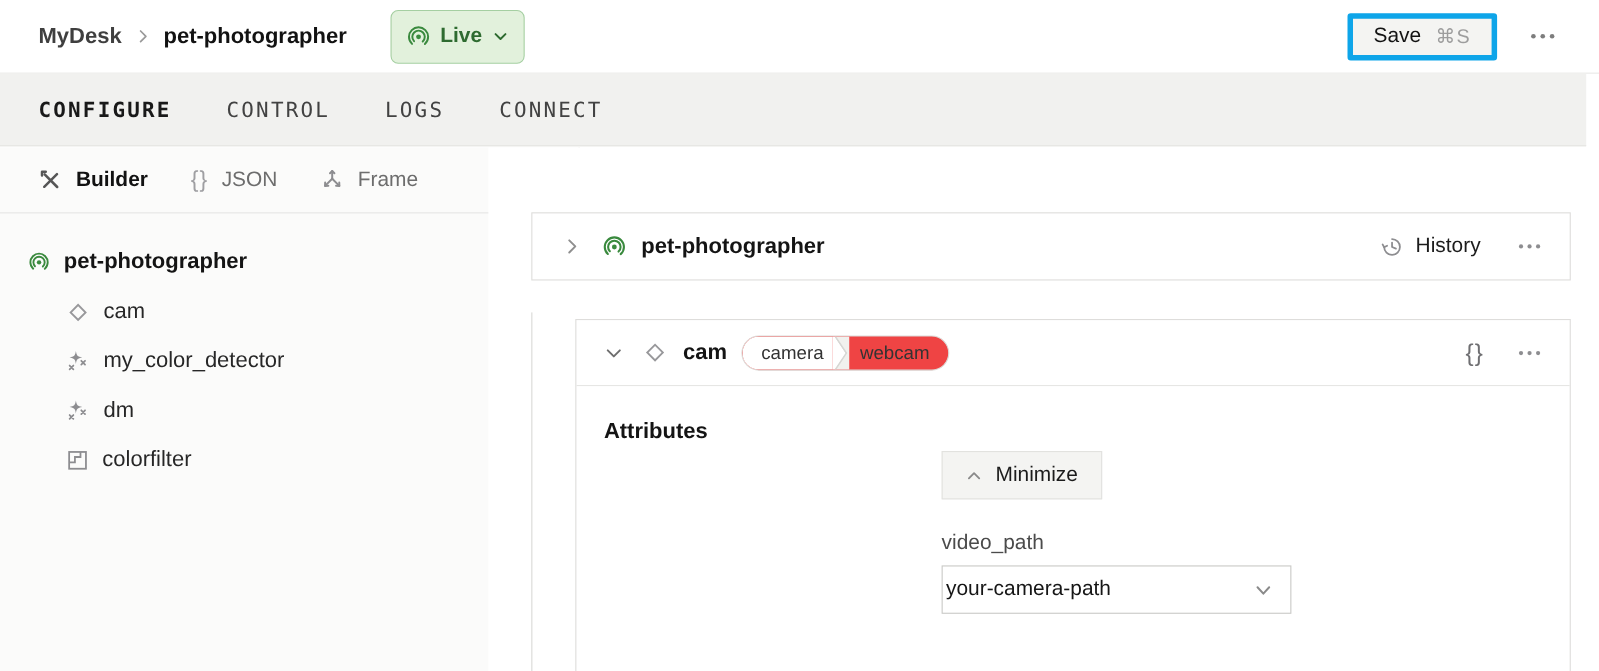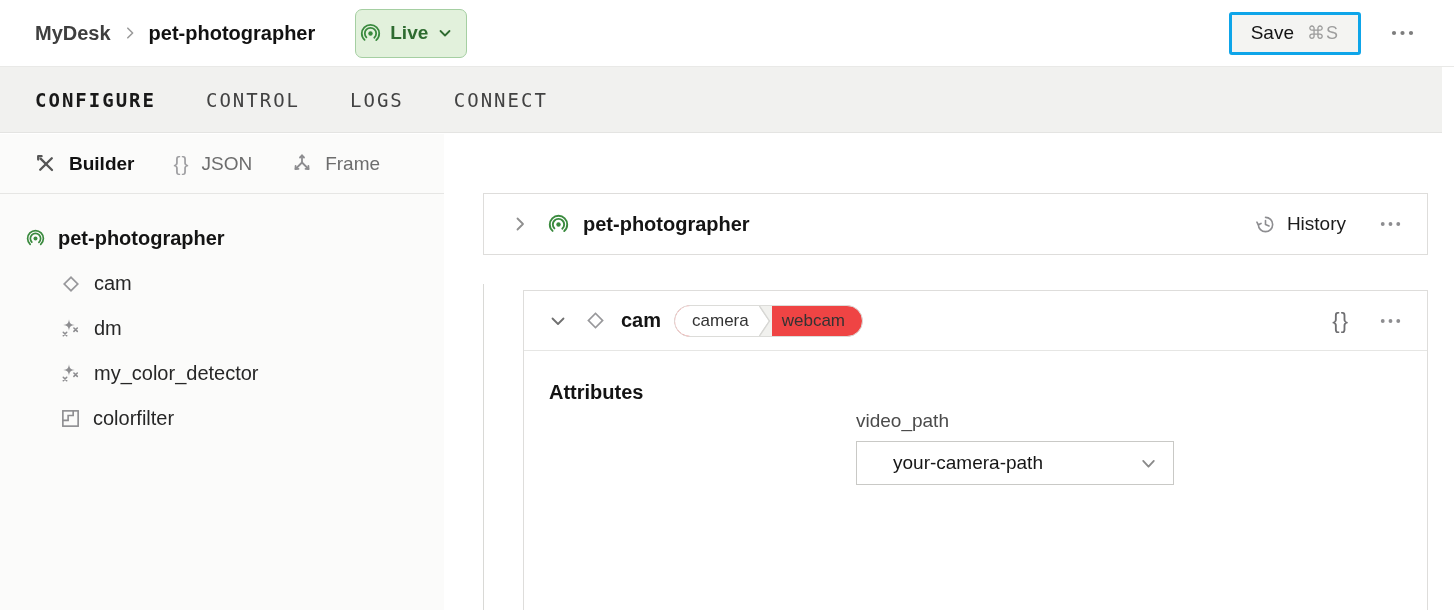--- a/index.html
+++ b/index.html
@@ -15,28 +15,28 @@
   .header {
     position:absolute; left:0; top:0; right:0; height:67px; background:#fff;
     display:flex; align-items:center; padding:0 36px 0 35px; border-bottom:1px solid #e9e9e7;
   }
   .breadcrumb { display:flex; align-items:center; gap:12px; font-size:20px;justify-content:center; }
   .crumb-root { color:#3f3f3f; font-weight:600; cursor:pointer; }
   .crumb-sep { display:flex; align-items:center; color:#9a9a9a; }
   .crumb-machine { color:#121212; font-weight:700; }
   .live-badge {
     margin-left:40px; height:49px; display:flex; align-items:center; gap:9px;
-    background:#e2f1dc; border:1px solid #a5cfa2; border-radius:7px; padding:0 13px 0 4px;
+    background:#e2f1dc; border:1px solid #a5cfa2; border-radius:7px; padding:0 13px 0 14px;
     cursor:pointer;
   }
   .live-badge .label { font-size:19px; font-weight:600; color:#2e6b30; }
   .header-right { margin-left:auto; display:flex; align-items:center; gap:26px; }
   .save-btn {
     height:43px; display:flex; align-items:center; gap:13px; padding:0 19px;
-    background:#f4f4f2; border:3px solid #0ea5e9; border-radius:3px; cursor:pointer;
+    background:#f4f4f2; border:5px solid #0ea5e9; border-radius:3px; cursor:pointer;
     font-family:inherit;
   }
   .save-btn .label { font-size:19px; font-weight:500; color:#131313; }
   .save-btn .shortcut { font-size:18px; color:#9d9d9d; letter-spacing:1px; }
   .dots-btn { padding:6px 4px; cursor:pointer; display:flex; align-items:center; }
 
   
   .tabbar {
     position:absolute; left:0; top:67px; right:12px; height:66px; background:#f1f1ef;
     border-bottom:1px solid #e4e4e2;
@@ -104,21 +104,21 @@
   .attr-col { position:absolute; left:332px; top:30px; width:318px; }
   .empty-msg { font-size:19px; color:#1d1d1d; line-height:24px; }
   .minimize-btn {
     margin-top:29px; height:44px; display:inline-flex; align-items:center; gap:12px; padding:0 21px;
     background:#f4f4f2; border:1px solid #e2e2df; cursor:pointer; font-family:inherit;
   }
   .minimize-btn .label { font-size:19px; font-weight:500; color:#1c1c1c; }
   .field-label { margin-top:28px; font-size:19px; color:#4b4b4b; line-height:24px; }
   .select-box {
     margin-top:8px; width:318px; height:44px; background:#fff; border:1px solid #c9c9c6;
-    display:flex; align-items:center; padding:0 16px 0 36px; cursor:pointer; position:relative;
+    display:flex; align-items:center; padding:0 16px 0 3px; cursor:pointer; position:relative;
   }
   .select-box .value { font-size:19px; color:#161616; }
   .select-box .chev { margin-left:auto; display:flex; }
 
   svg { display:block; }
 </style>
 </head>
 <body>
 
 <div class="app">
@@ -233,32 +233,32 @@
       </div>
 
       <div class="tree-item">
         <span>
           <svg width="22" height="22" viewBox="0 0 22 22">
             <path d="M9 1.2 C9.6 5.4 10.5 6.3 14.8 7 C10.5 7.7 9.6 8.6 9 12.8 C8.4 8.6 7.5 7.7 3.2 7 C7.5 6.3 8.4 5.4 9 1.2 Z" fill="#8d8d90"></path>
             <path d="M13.9 10 L17.3 13.4 M17.3 10 L13.9 13.4" stroke="#8d8d90" stroke-width="1.6" stroke-linecap="round" fill="none"></path>
             <path d="M3.3 14.3 L6.7 17.7 M6.7 14.3 L3.3 17.7" stroke="#8d8d90" stroke-width="1.6" stroke-linecap="round" fill="none"></path>
           </svg>
         </span>
-        <span class="name">dm</span>
+        <span class="name">my_color_detector</span>
       </div>
 
       <div class="tree-item">
         <span>
           <svg width="22" height="22" viewBox="0 0 22 22">
             <path d="M9 1.2 C9.6 5.4 10.5 6.3 14.8 7 C10.5 7.7 9.6 8.6 9 12.8 C8.4 8.6 7.5 7.7 3.2 7 C7.5 6.3 8.4 5.4 9 1.2 Z" fill="#8d8d90"></path>
             <path d="M13.9 10 L17.3 13.4 M17.3 10 L13.9 13.4" stroke="#8d8d90" stroke-width="1.6" stroke-linecap="round" fill="none"></path>
             <path d="M3.3 14.3 L6.7 17.7 M6.7 14.3 L3.3 17.7" stroke="#8d8d90" stroke-width="1.6" stroke-linecap="round" fill="none"></path>
           </svg>
         </span>
-        <span class="name">my_color_detector</span>
+        <span class="name">dm</span>
       </div>
 
       <div class="tree-item">
         <span>
           <svg width="21" height="21" viewBox="0 0 22 22" fill="none" stroke="#8d8d90" stroke-width="1.7" stroke-linejoin="miter">
             <rect x="3" y="3" width="16" height="16"></rect>
             <path d="M3 13 L8.5 13 L8.5 7.8 L13.8 7.8 L13.8 3"></path>
           </svg>
         </span>
         <span class="name">colorfilter</span>
@@ -343,20 +343,28 @@
             </span>
           </div>
         </div>
       </div>
 
       <div class="cam-body">
         <div class="attributes-label">Attributes</div>
 
         <div class="attr-col">
 
+          <button class="minimize-btn">
+            <span>
+              <svg width="15" height="15" viewBox="0 0 16 16">
+                  <path d="M3 10.5 L8 5.5 L13 10.5" fill="none" stroke="#8a8a8a" stroke-width="1.8" stroke-linecap="round" stroke-linejoin="round"></path>
+                </svg>
+            </span>
+            <span class="label">Minimize</span>
+          </button>
 
           <div class="field-label">video_path</div>
 
           <div class="select-box">
             <span class="value">your-camera-path</span>
             <span class="chev">
               <svg width="17" height="17" viewBox="0 0 16 16">
                   <path d="M3 5.5 L8 11 L13 5.5" fill="none" stroke="#8a8a8a" stroke-width="1.7" stroke-linecap="round" stroke-linejoin="round"></path>
                 </svg>
             </span>

